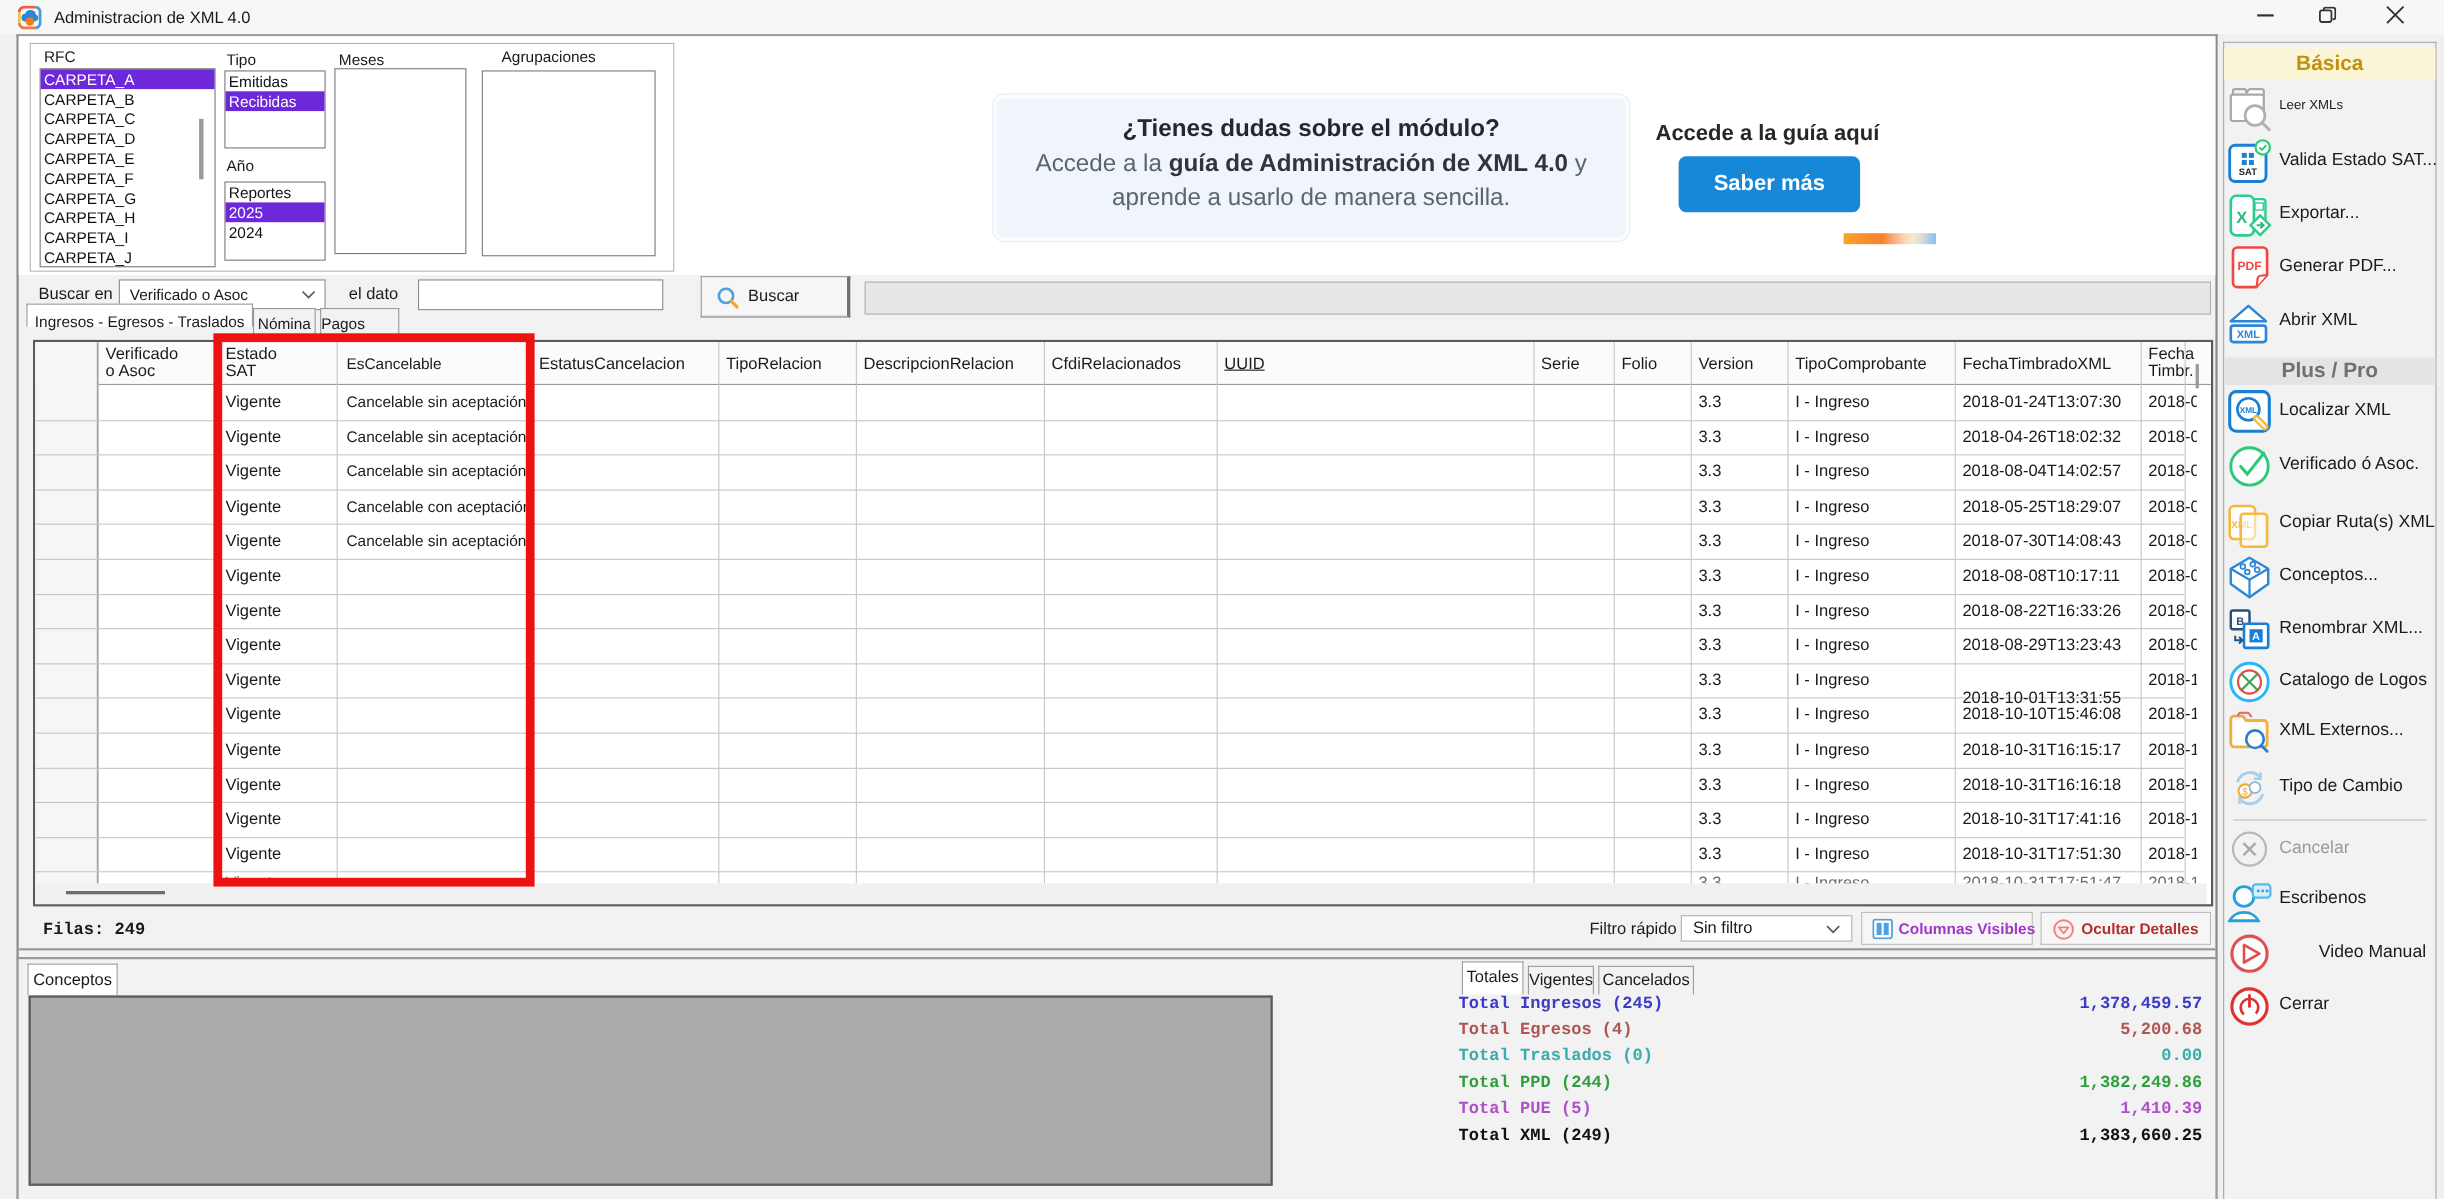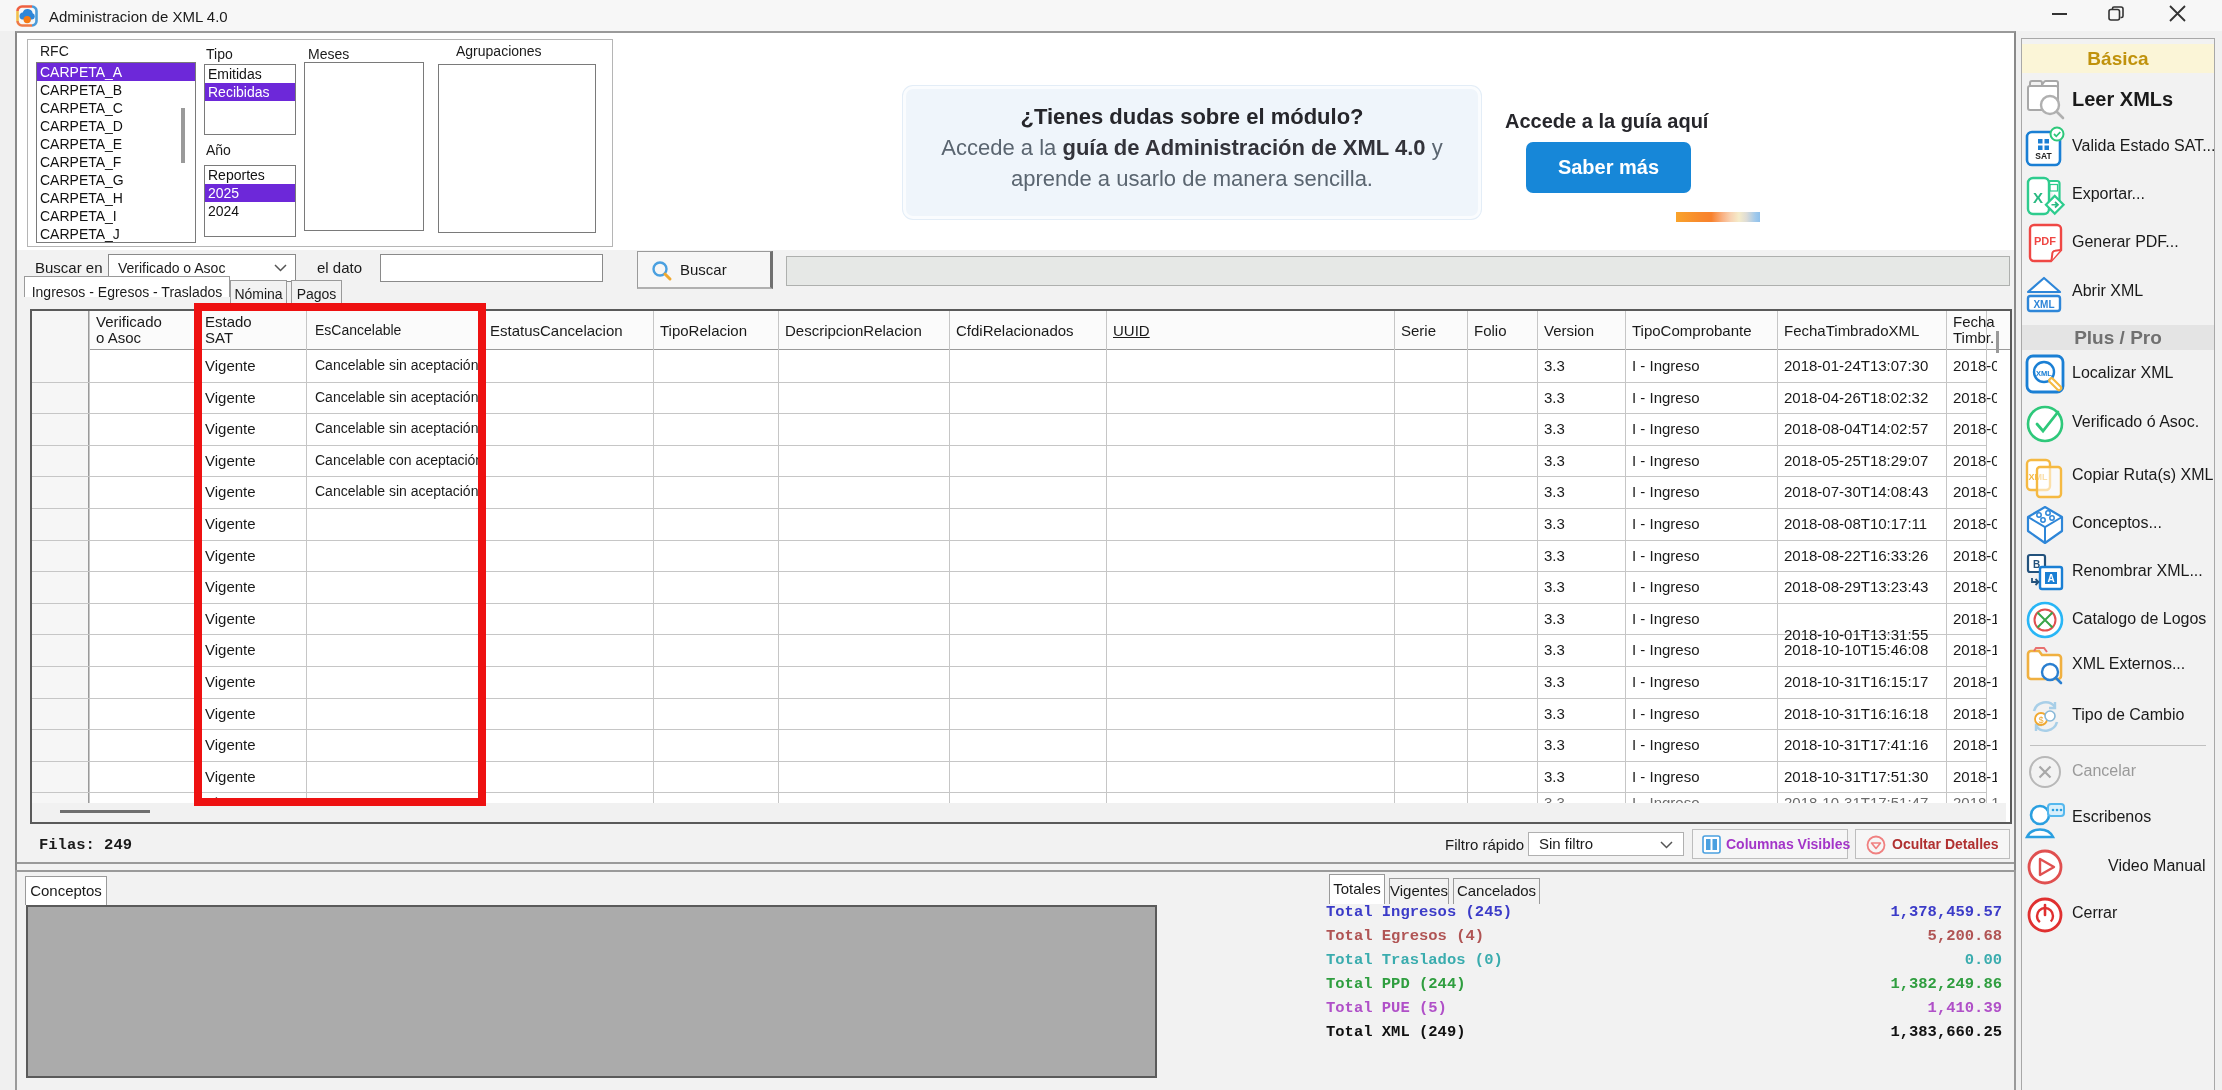--- a/index.html
+++ b/index.html
@@ -101,21 +101,21 @@
   <svg class="abs" style="left:13px;top:8px;" width="22" height="22" viewBox="0 0 22 22">
     <circle cx="9" cy="9" r="6.5" fill="none" stroke="#4aa0e0" stroke-width="2.4"></circle>
     <path d="M14 14 L19 19" stroke="#f0a830" stroke-width="3" stroke-linecap="round"></path>
   </svg>
   <span class="abs" style="left:42px;top:9px;font-size:15px;color:#1a1a1a;">Buscar</span>
 </div>
 <div class="abs" style="left:786px;top:256px;width:1224px;height:30px;background:#e6e8e6;border:1px solid #aeb0ae;"></div>
 
 <div class="abs" style="left:24px;top:276px;width:206px;height:21px;background:#fff;border:1px solid #9a9a9a;border-bottom:none;z-index:3;font-size:14px;color:#1a1a1a;text-align:center;line-height:31px;white-space:nowrap;">Ingresos - Egresos - Traslados</div>
 <div class="abs" style="left:230px;top:280px;width:57px;height:29px;background:#f2f2f2;border:1px solid #9a9a9a;border-bottom:none;z-index:2;font-size:14px;color:#1a1a1a;text-align:center;line-height:27px;">Nómina</div>
-<div class="abs" style="left:291px;top:280px;width:51px;height:29px;background:#f2f2f2;border:1px solid #9a9a9a;border-bottom:none;z-index:2;font-size:14px;color:#1a1a1a;text-align:center;line-height:27px;">Pagos</div>
+<div class="abs" style="left:291px;top:280px;width:72px;height:29px;background:#f2f2f2;border:1px solid #9a9a9a;border-bottom:none;z-index:2;font-size:14px;color:#1a1a1a;text-align:left;line-height:27px;">Pagos</div>
 
 <div id="grid" class="abs" style="left:30px;top:309px;width:1982px;height:515px;background:#fff;border:2px solid #5a5a5a;overflow:hidden;">
 <div class="abs" style="left:0;top:0;width:1978px;height:39px;background:#fbfbfb;border-bottom:1px solid #9a9a9a;"></div>
 <div class="abs" style="left:0;top:0;width:57px;height:511px;background:#f6f6f6;border-right:1px solid #9a9a9a;"></div>
 <div class="cell" style="left:64px;top:3px;line-height:16px;">Verificado<br>o Asoc</div>
 <div class="abs" style="left:57px;top:0;width:1px;height:511px;background:#c6c6c6;"></div>
 <div class="cell" style="left:173px;top:3px;line-height:16px;">Estado<br>SAT</div>
 <div class="abs" style="left:166px;top:0;width:1px;height:511px;background:#c6c6c6;"></div>
 <div class="cell" style="font-size:14px;left:283px;top:11px;">EsCancelable</div>
 <div class="abs" style="left:274px;top:0;width:1px;height:511px;background:#c6c6c6;"></div>
@@ -297,21 +297,21 @@
 <div class="abs" style="left:2022px;top:325px;width:192px;height:25px;background:#e4e4e4;font-size:19px;font-weight:bold;color:#707070;text-align:center;line-height:25px;">Plus / Pro</div>
 <div class="abs" style="left:2030px;top:745px;width:176px;height:1px;background:#c0c0c0;"></div>
 <div id="sidebar">
 <div class="abs" style="left:2024px;top:77px;width:44px;height:44px;"><svg width="44" height="44" viewBox="0 0 44 44">
 <path d="M6 10 L6 6 A2 2 0 0 1 8 4 L16 4 A2 2 0 0 1 18 6 L18 8" fill="none" stroke="#a8a8a8" stroke-width="2"></path>
 <path d="M18 8 L20 5 A2 2 0 0 1 22 4 L32 4 A2 2 0 0 1 34 6 L34 10" fill="#fff" stroke="#a8a8a8" stroke-width="2"></path>
 <rect x="4" y="9" width="30" height="24" rx="2" fill="#fff" stroke="#a8a8a8" stroke-width="2"></rect>
 <circle cx="26" cy="28" r="9" fill="#fff" stroke="#b0b0b0" stroke-width="2.4"></circle>
 <path d="M33 35 L39 41" stroke="#b0b0b0" stroke-width="2.6" stroke-linecap="round"></path>
 </svg></div>
-<div class="abs" style="left:2072px;top:88px;font-size:20px;color:#1a1a1a;white-space:nowrap;font-weight:bold;">Leer XMLs</div>
+<div class="abs" style="left:2072px;top:88px;font-size:12px;color:#1a1a1a;white-space:nowrap;">Leer XMLs</div>
 <div class="abs" style="left:2024px;top:126px;width:44px;height:44px;"><svg width="44" height="44" viewBox="0 0 44 44">
 <rect x="3" y="6" width="33" height="33" rx="5" fill="#fff" stroke="#1a7fd4" stroke-width="2.6"></rect>
 <rect x="14" y="13" width="4.5" height="4.5" fill="#1a7fd4"></rect>
         <rect x="20.5" y="13" width="4.5" height="4.5" fill="#1a7fd4"></rect>
 <rect x="14" y="19.5" width="4.5" height="4.5" fill="#1a7fd4"></rect>
         <rect x="20.5" y="19.5" width="4.5" height="4.5" fill="#1a7fd4"></rect>
 <text x="19.5" y="33" font-family="Liberation Sans" font-size="8.5" font-weight="bold" fill="#222" text-anchor="middle">SAT</text>
 <circle cx="33" cy="8" r="6.5" fill="#fff" stroke="#2ec87a" stroke-width="2"></circle>
 <path d="M30 8 L32.3 10.3 L36.3 6" fill="none" stroke="#2ec87a" stroke-width="1.8"></path>
 </svg></div>

